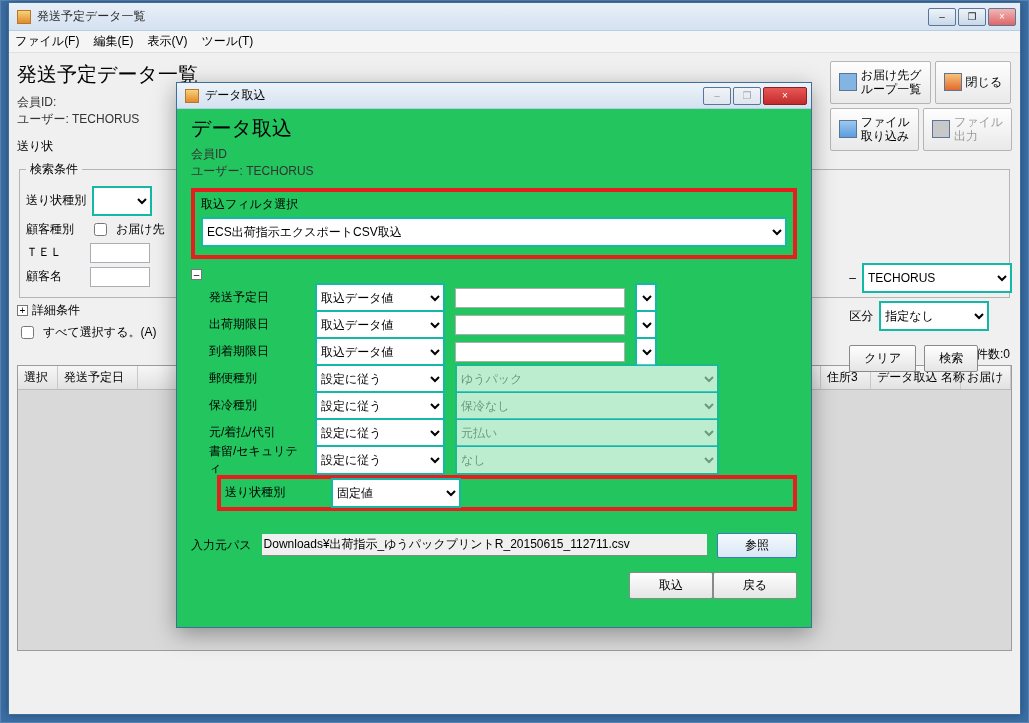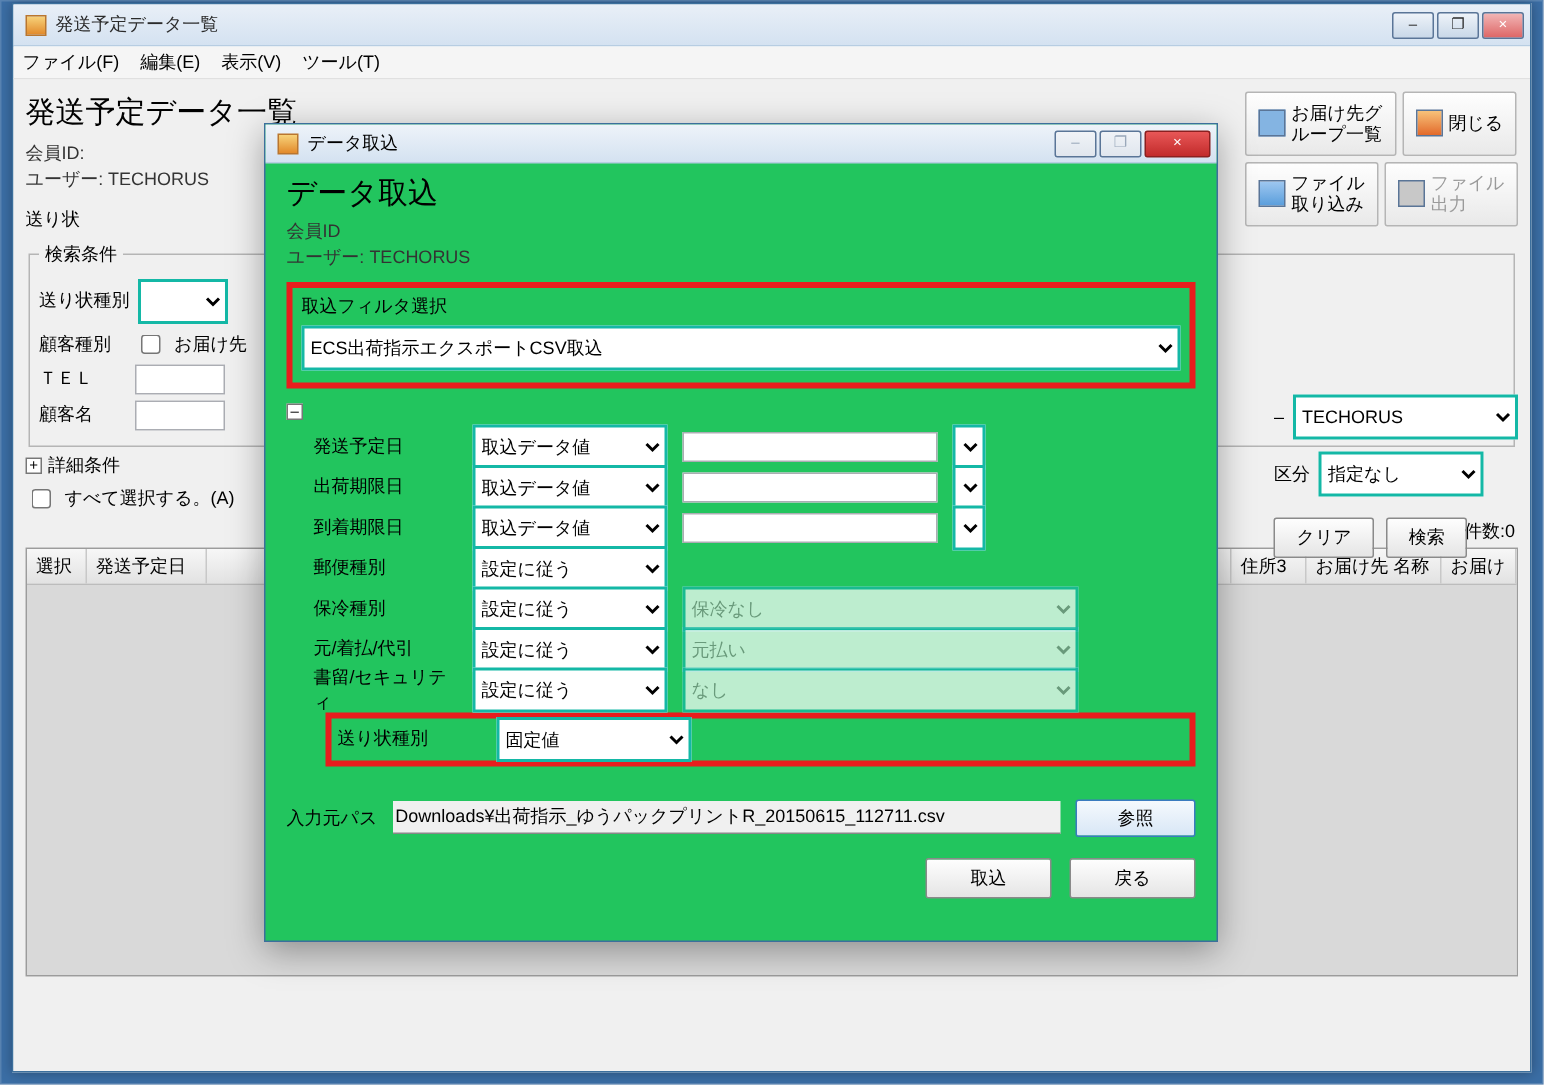--- a/index.html
+++ b/index.html
@@ -76,21 +76,21 @@
   .cfg-row .sel1 { width: 130px; }
   .cfg-row .txt1 { width: 170px; }
   .cfg-row .sel2 { width: 264px; }
   .hotrow { border: 4px solid #e81d1d; padding: 2px 4px; margin-left: 8px; }
 
   .pathrow { margin-top: 22px; display:flex; align-items:center; gap:10px; }
   .pathrow .lbl { min-width: 58px; }
   .pathrow .pth { flex:1; border-bottom:1px solid #888; padding: 2px 2px; background:#f0f0f0; }
   .pathrow .rbtn { padding: 3px 27px; border:1px solid #3a7bbf; background: linear-gradient(#f5f9fd,#d8e7f6); cursor:pointer; border-radius:2px; }
 
-  .modal-footer { margin-top: 14px; display:flex; justify-content:flex-end; gap: 12px; }
+  .modal-footer { margin-top: 14px; display:flex; justify-content:flex-end; }
   .modal-footer .fbtn { width: 84px; padding: 4px 0; text-align:center; border:1px solid #8a8a8a; background: linear-gradient(#fefefe,#e5e5e5); cursor:pointer; border-radius:2px; }
 
   .desktop-edge { position:absolute; inset:0; pointer-events:none; box-shadow: inset 0 0 0 1px rgba(255,255,255,0.15); }
 </style>
 </head>
 <body>
 
 <div class="main-window">
   <div class="main-titlebar">
     <div class="ico"></div>
@@ -199,21 +199,21 @@
     <div class="selcount">
       <span>選択件数:</span><span>0</span>
     </div>
 
     <div class="grid">
       <div class="grid-hdr">
         <div class="gh" style="width:40px">選択</div>
         <div class="gh" style="width:80px">発送予定日</div>
         <div class="gh" style="flex:1"></div>
         <div class="gh" style="width:50px">住所3</div>
-        <div class="gh" style="width:90px">お届け先 名称</div>
+        <div class="gh" style="width:90px">データ取込 名称</div>
         <div class="gh" style="width:50px">お届け</div>
       </div>
       <div class="grid-body"></div>
     </div>
   </div>
 </div>
 
 <div class="modal">
   <div class="modal-titlebar">
     <div class="ico"></div>
@@ -261,20 +261,21 @@
       </div>
       <div class="cfg-row">
         <span class="lbl">到着期限日</span>
         <select class="sel sel1"><option>取込データ値</option></select>
         <input class="txt txt1" value="" style="">
         <select class="sel" style="width:22px"></select>
       </div>
       <div class="cfg-row">
         <span class="lbl">郵便種別</span>
         <select class="sel sel1"><option>設定に従う</option></select>
+        <select class="sel sel2" disabled="" style="color:#888"><option>ゆうパック</option></select>
       </div>
       <div class="cfg-row">
         <span class="lbl">保冷種別</span>
         <select class="sel sel1"><option>設定に従う</option></select>
         <select class="sel sel2" disabled="" style="color:#888"><option>保冷なし</option></select>
       </div>
       <div class="cfg-row">
         <span class="lbl">元/着払/代引</span>
         <select class="sel sel1"><option>設定に従う</option></select>
         <select class="sel sel2" disabled="" style="color:#888"><option>元払い</option></select>

